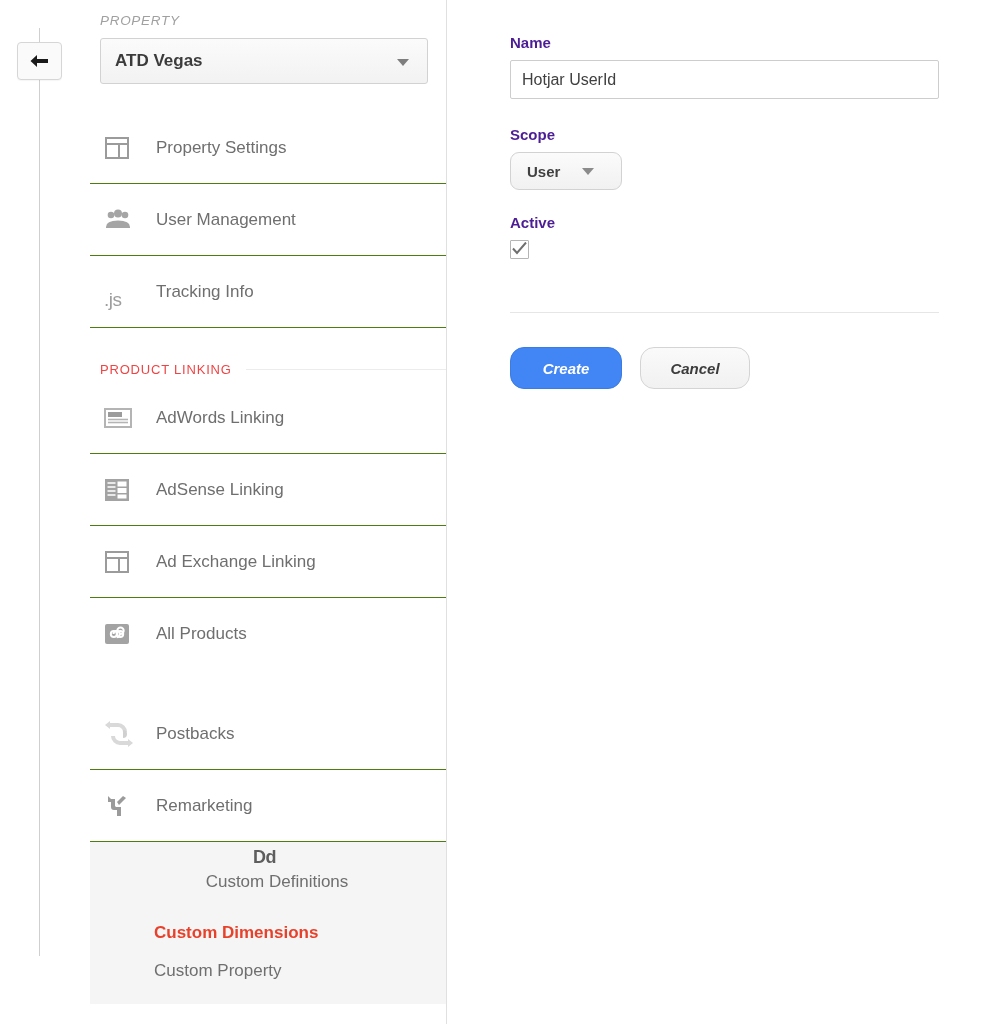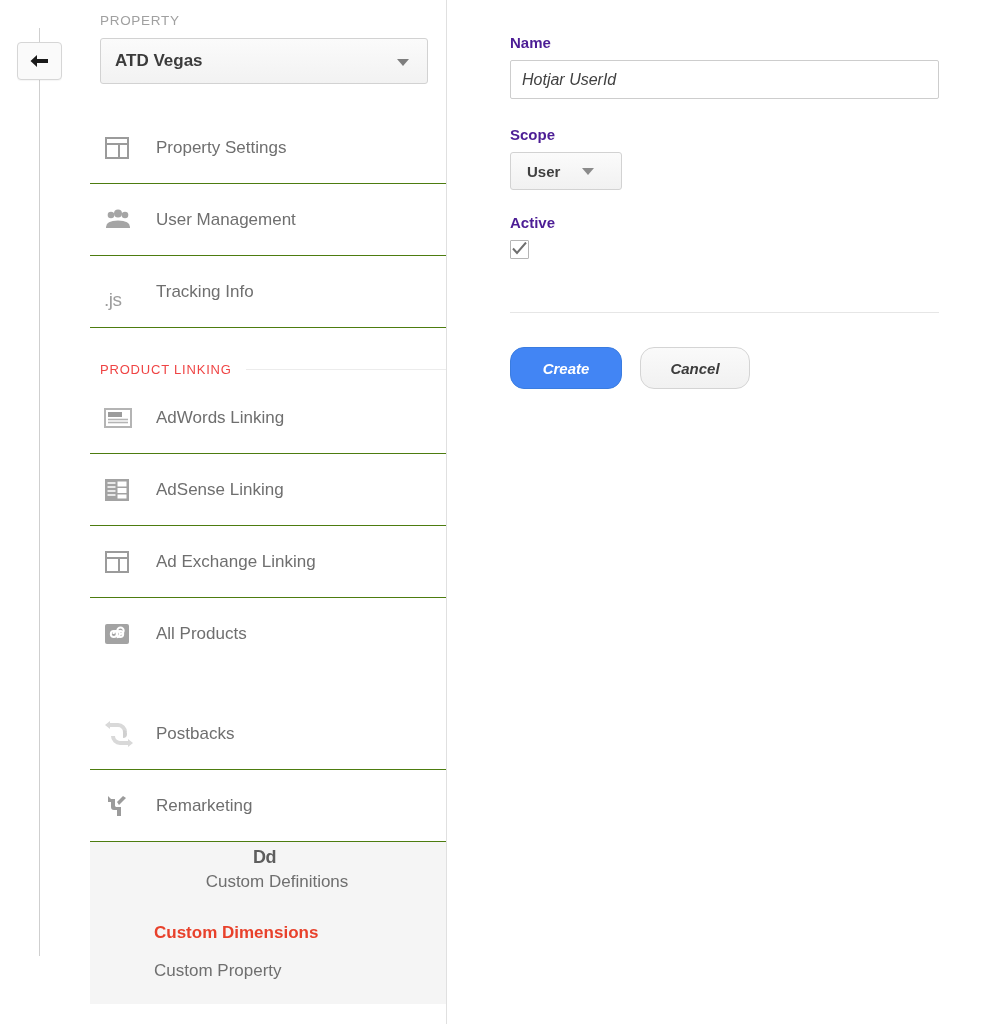--- a/index.html
+++ b/index.html
@@ -39,21 +39,21 @@
     overflow: hidden;
   }
   .section-head {
     padding: 0 0 0 10px;
     height: 40px;
     display: flex; align-items: flex-end;
     color: #9a9a9a;
     font-size: 13.5px;
     letter-spacing: 0.7px;
   }
-  .section-head.prop { padding-top: 0; height: 28px; color: #a0a0a0; font-weight: 400; }
+  .section-head.prop { padding-top: 0; height: 28px; color: #a0a0a0; font-weight: 400; font-style: italic; }
   .section-head.prodlink {
     font-weight: normal; color: #ef4444; font-size: 13px; letter-spacing: 0.8px;
     height: 26px; align-items: center;
   }
   .section-head.prodlink .rule {
     flex: 1; height: 1px; background: #ececec; margin-left: 14px; margin-right: 0;
   }
 
   .property-select {
     margin: 10px 18px 0 10px;
@@ -145,30 +145,29 @@
   }
   .text-input {
     width: 429px; height: 39px;
     border: 1px solid #cdcdcd;
     border-radius: 2px;
     padding: 0 11px;
     font-size: 16px; color: #404040;
     font-family: "Liberation Sans", sans-serif;
     background: #fff;
     outline: none;
-    font-style: italic;
   }
   .spacer-26 { height: 27px; }
   .spacer-22 { height: 24px; }
 
   .scope-select {
     display: inline-flex; align-items: center;
     height: 38px; min-width: 112px;
     border: 1px solid #d2d2d2;
-    border-radius: 3px;
+    border-radius: 9px;
     background: linear-gradient(to bottom, #fbfbfb 0%, #f1f1f1 100%);
     padding: 0 12px 0 16px;
     cursor: pointer;
     position: relative;
   }
   .scope-select .val { font-size: 15px; font-weight: bold; color: #404040; }
   .scope-select .caret {
     margin-left: 22px;
     width: 0; height: 0;
     border-left: 6px solid transparent;

